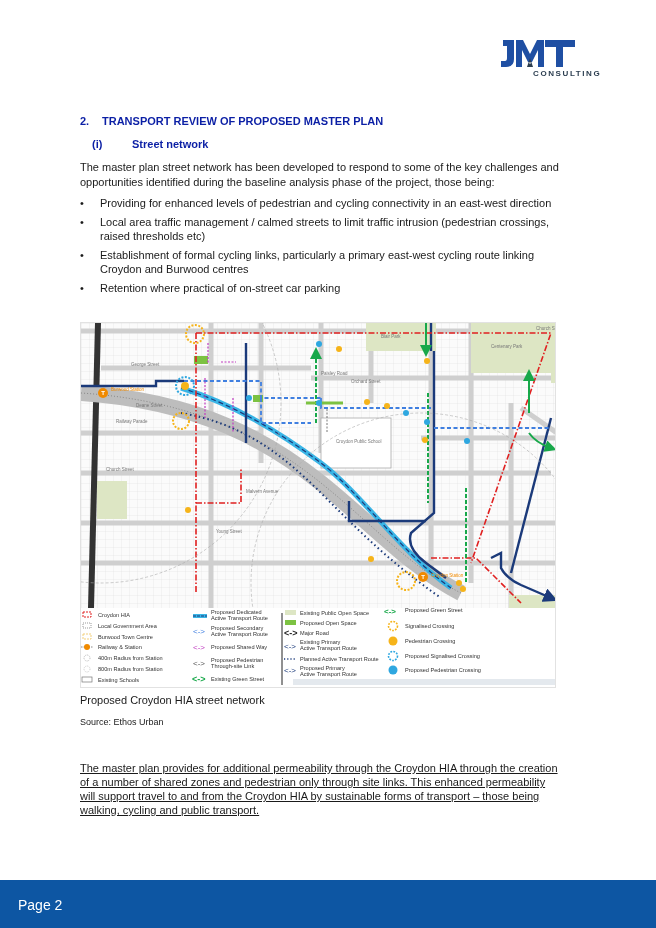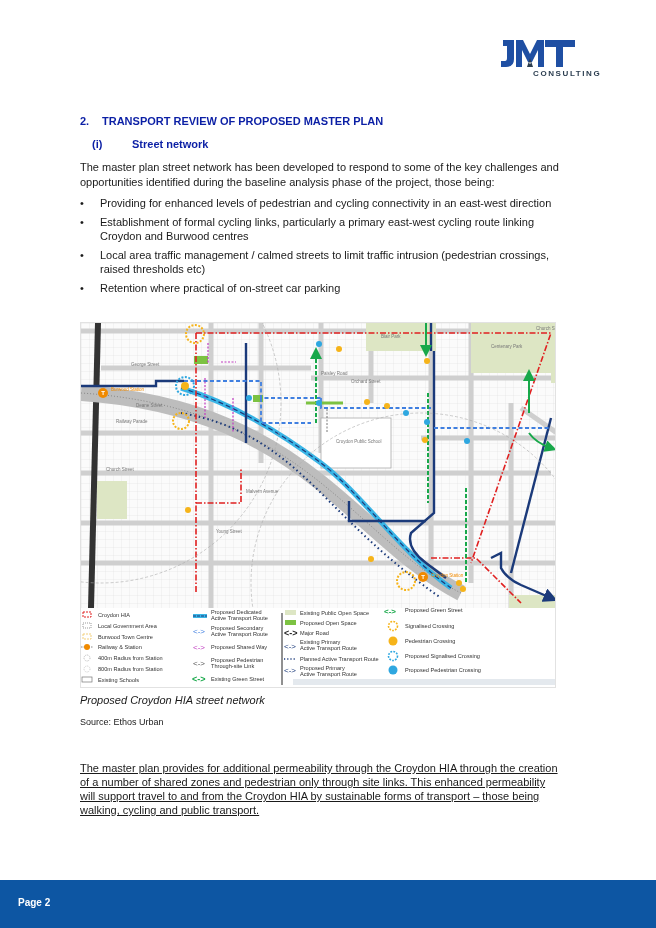--- a/index.html
+++ b/index.html
@@ -17,26 +17,26 @@
 
   .para { position: absolute; left: 80px; width: 480px; font-size: 11px; line-height: 15px; color: #1a1a1a; }
   .p1 { top: 160px; }
   .bullets { position: absolute; left: 80px; top: 196px; width: 480px; list-style: none; font-size: 11px; line-height: 14px; }
   .bullets li { position: relative; padding-left: 20px; margin-bottom: 5px; }
   .bullets li::before { content: "•"; position: absolute; left: 0; top: 0; }
 
   .map { position: absolute; left: 80px; top: 322px; width: 476px; height: 366px; background: #f7f7f7; border: 1px solid #e2e2e2; overflow: hidden; }
   .map svg { position: absolute; left: 0; top: 0; }
 
-  .caption { position: absolute; left: 80px; top: 694px; font-size: 11px; font-style: italic; color: #1a1a1a; }
+  .caption { position: absolute; left: 80px; top: 694px; font-size: 11px; color: #1a1a1a; }
   .source { position: absolute; left: 80px; top: 717px; font-size: 9px; color: #1a1a1a; text-align: right; }
   .p2 { top: 761px; line-height: 14px; text-decoration: underline; }
 
   .footer { position: absolute; left: 0; top: 880px; width: 656px; height: 48px; background: #0d56a3; }
-  .footer .page { position: absolute; left: 18px; top: 17px; font-size: 10px; font-weight: bold; color: #ffffff; }
+  .footer .page { position: absolute; left: 18px; top: 17px; font-size: 14px; font-weight: normal; color: #ffffff; }
 
   .legend-text { font-family: "Liberation Sans", sans-serif; font-size: 5.6px; fill: #333333; }
   .street-label { font-family: "Liberation Sans", sans-serif; font-size: 4.5px; fill: #777777; }
   .place-label { font-family: "Liberation Sans", sans-serif; font-size: 4.5px; fill: #f08a00; }
 </style>
 </head>
 <body>
 
 <div class="logo">
   <svg class="jmt" viewBox="0 0 74 28">
@@ -57,22 +57,22 @@
   <span class="num">2.</span><span>TRANSPORT REVIEW OF PROPOSED MASTER PLAN</span>
 </div>
 <div class="subheading">
   <span class="num">(i)</span><span>Street network</span>
 </div>
 
 <p class="para p1">The master plan street network has been developed to respond to some of the key challenges and opportunities identified during the baseline analysis phase of the project, those being:</p>
 
 <ul class="bullets">
   <li>Providing for enhanced levels of pedestrian and cycling connectivity in an east-west direction</li>
+  <li>Local area traffic management / calmed streets to limit traffic intrusion (pedestrian crossings, raised thresholds etc)</li>
   <li>Establishment of formal cycling links, particularly a primary east-west cycling route linking Croydon and Burwood centres</li>
-  <li>Local area traffic management / calmed streets to limit traffic intrusion (pedestrian crossings, raised thresholds etc)</li>
   <li>Retention where practical of on-street car parking</li>
 </ul>
 
 <div class="map">
   <svg width="476" height="366" viewBox="0 0 476 366">
     <defs>
       <pattern id="lots" width="8" height="8" patternUnits="userSpaceOnUse">
         <rect width="8" height="8" fill="#fbfbfb"></rect>
         <path d="M0 0 H8 M0 0 V8" stroke="#dcdcdc" stroke-width="0.5"></path>
       </pattern>

